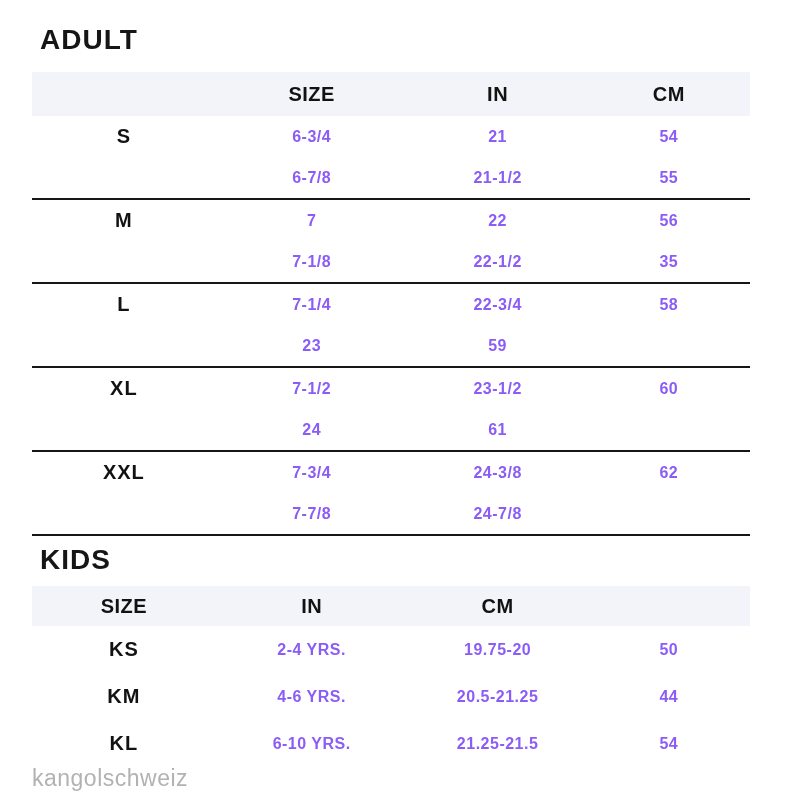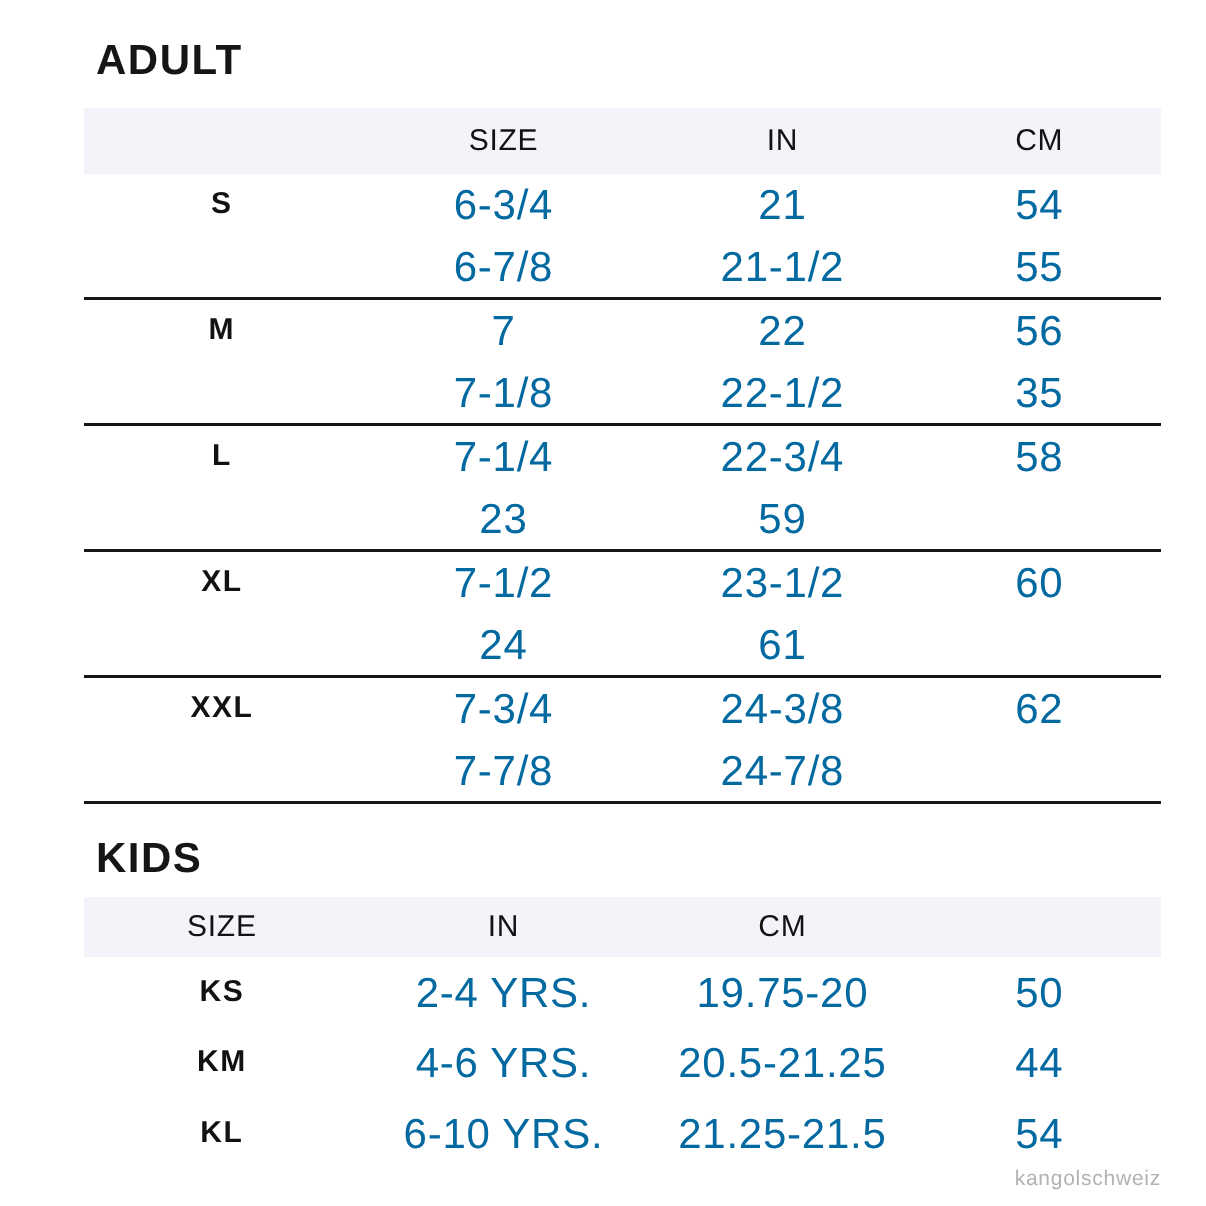--- a/index.html
+++ b/index.html
@@ -10,75 +10,75 @@
     height: 804px;
     overflow: hidden;
     font-family: "Liberation Sans", sans-serif;
   }
   .page {
     width: 804px;
     height: 804px;
     position: relative;
   }
   .container {
-    margin-left: 56px;
+    margin-left: 32px;
     width: 718px;
   }
   .section-title {
     font-size: 28px;
     line-height: 28px;
     font-weight: 700;
     letter-spacing: 1px;
     color: #161616;
     margin: 0 0 0 8px;
     padding: 0;
   }
   .title-adult { padding-top: 26px; }
-  .title-kids  { padding-top: 22px; }
+  .title-kids  { padding-top: 10px; }
 
   .grid-row {
     display: grid;
     grid-template-columns: 25.6% 26.7% 25.1% 22.6%;
     align-items: center;
   }
   .band {
     background: #f2f4f9;
   }
   .band-adult { margin-top: 18px; height: 44px; }
   .band-kids  { margin-top: 12px; height: 40px; }
 
   .th {
     text-align: center;
     font-size: 20px;
-    font-weight: 400;
+    font-weight: 700;
     letter-spacing: 0.5px;
     color: #121212;
   }
   .cell {
     text-align: center;
-    font-size: 28px;
-    font-weight: 400;
+    font-size: 16px;
+    font-weight: 700;
     letter-spacing: 0.5px;
-    color: #0369a1;
+    color: #8b5cf6;
   }
   .size-label {
     font-size: 20px;
     font-weight: 700;
     letter-spacing: 1px;
     color: #121212;
   }
   .adult-table .row { height: 41px; }
   .group { border-bottom: 2px solid #161616; }
 
   .kids-table .row { height: 47px; }
 
   .watermark {
     margin-top: -2px;
-    text-align: right;
-    font-size: 14px;
+    text-align: left;
+    font-size: 23px;
     letter-spacing: 0.5px;
     color: #b2b2b2;
   }
 </style>
 </head>
 <body>
 
 <div class="page">
   <div class="container">
 

